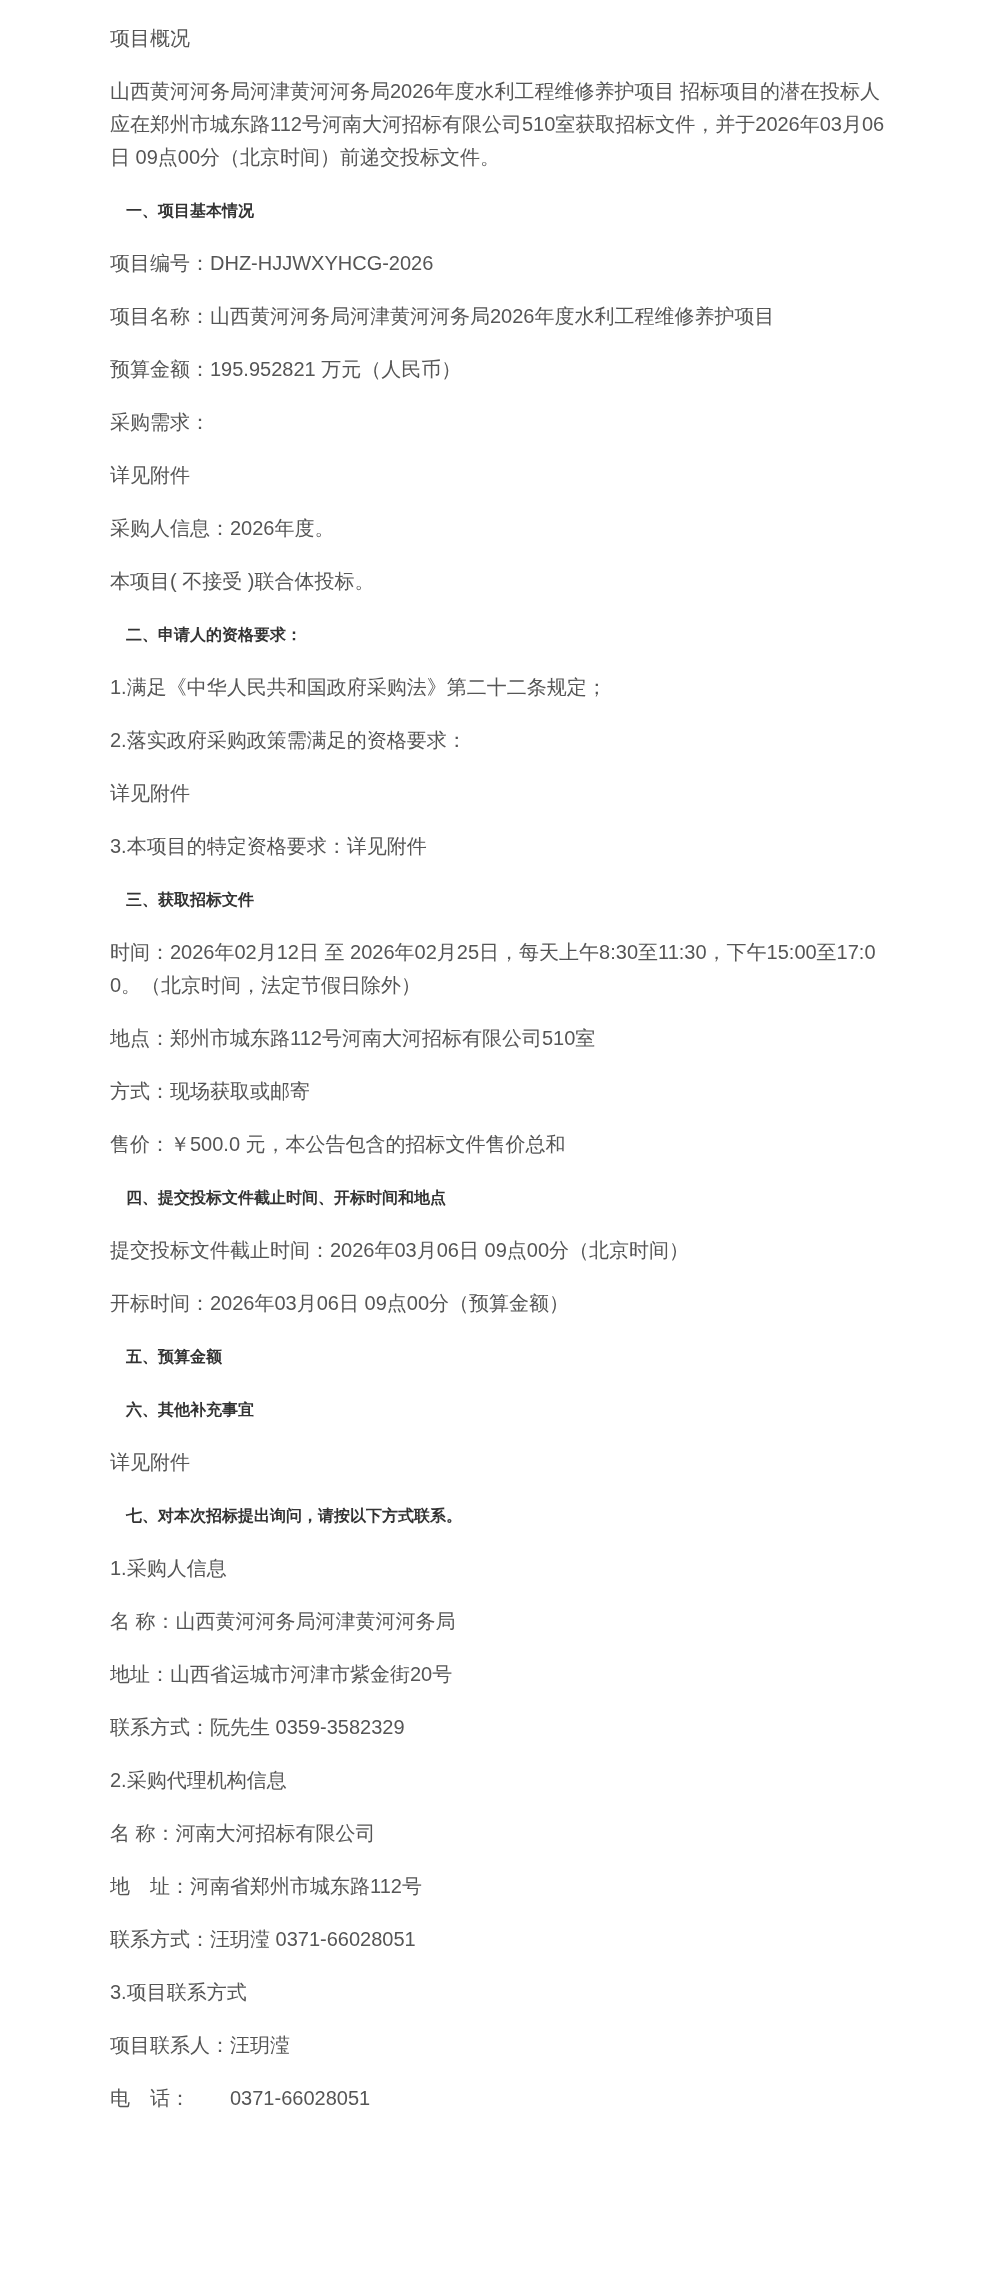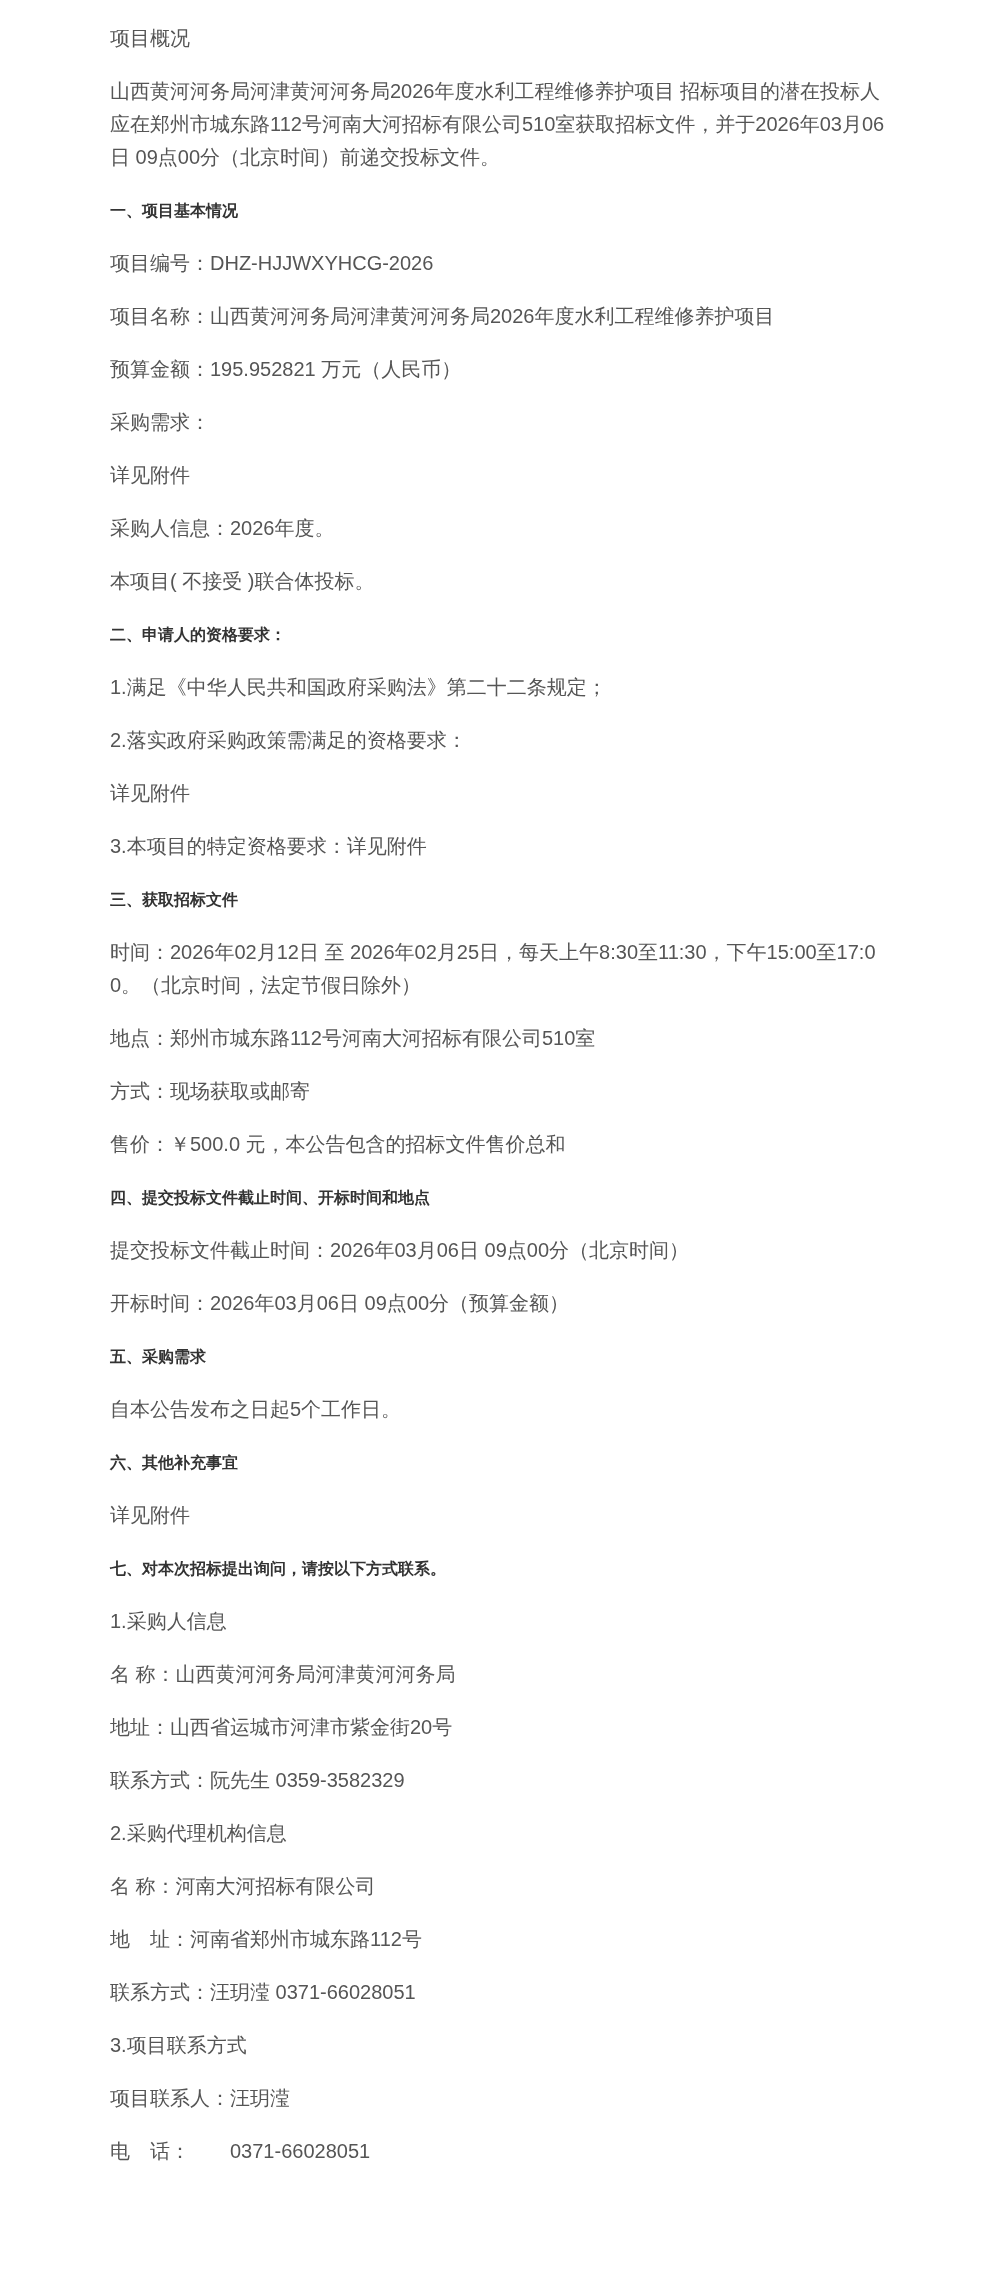--- a/index.html
+++ b/index.html
@@ -21,21 +21,21 @@
     font-size: 20px;
     line-height: 33px;
     margin: 0 0 20px 0;
     font-weight: 400;
     color: var(--body-color, #555555);
     word-break: break-all;
   }
   .heading {
     font-size: 16px;
     line-height: 33px;
-    margin: 0 0 20px 0;
+    margin: 0 0 20px 16px;
     font-weight: 700;
     color: var(--heading-color, #333333);
     word-break: break-all;
   }
 </style>
 </head>
 <body>
 
 <div class="page">
   <div>
@@ -55,22 +55,21 @@
       <p class="para">详见附件</p>
       <p class="para">3.本项目的特定资格要求：详见附件</p>
       <h3 class="heading">三、获取招标文件</h3>
       <p class="para">时间：2026年02月12日 至 2026年02月25日，每天上午8:30至11:30，下午15:00至17:00。（北京时间，法定节假日除外）</p>
       <p class="para">地点：郑州市城东路112号河南大河招标有限公司510室</p>
       <p class="para">方式：现场获取或邮寄</p>
       <p class="para">售价：￥500.0 元，本公告包含的招标文件售价总和</p>
       <h3 class="heading">四、提交投标文件截止时间、开标时间和地点</h3>
       <p class="para">提交投标文件截止时间：2026年03月06日 09点00分（北京时间）</p>
       <p class="para">开标时间：2026年03月06日 09点00分（预算金额）</p>
-      <h3 class="heading">五、采购需求</h3>
-      <p class="para">自本公告发布之日起5个工作日。</p>
+      <h3 class="heading">五、预算金额</h3>
       <h3 class="heading">六、其他补充事宜</h3>
       <p class="para">详见附件</p>
       <h3 class="heading">七、对本次招标提出询问，请按以下方式联系。</h3>
       <p class="para">1.采购人信息</p>
       <p class="para">名 称：山西黄河河务局河津黄河河务局</p>
       <p class="para">地址：山西省运城市河津市紫金街20号</p>
       <p class="para">联系方式：阮先生 0359-3582329</p>
       <p class="para">2.采购代理机构信息</p>
       <p class="para">名 称：河南大河招标有限公司</p>
       <p class="para">地　址：河南省郑州市城东路112号</p>

